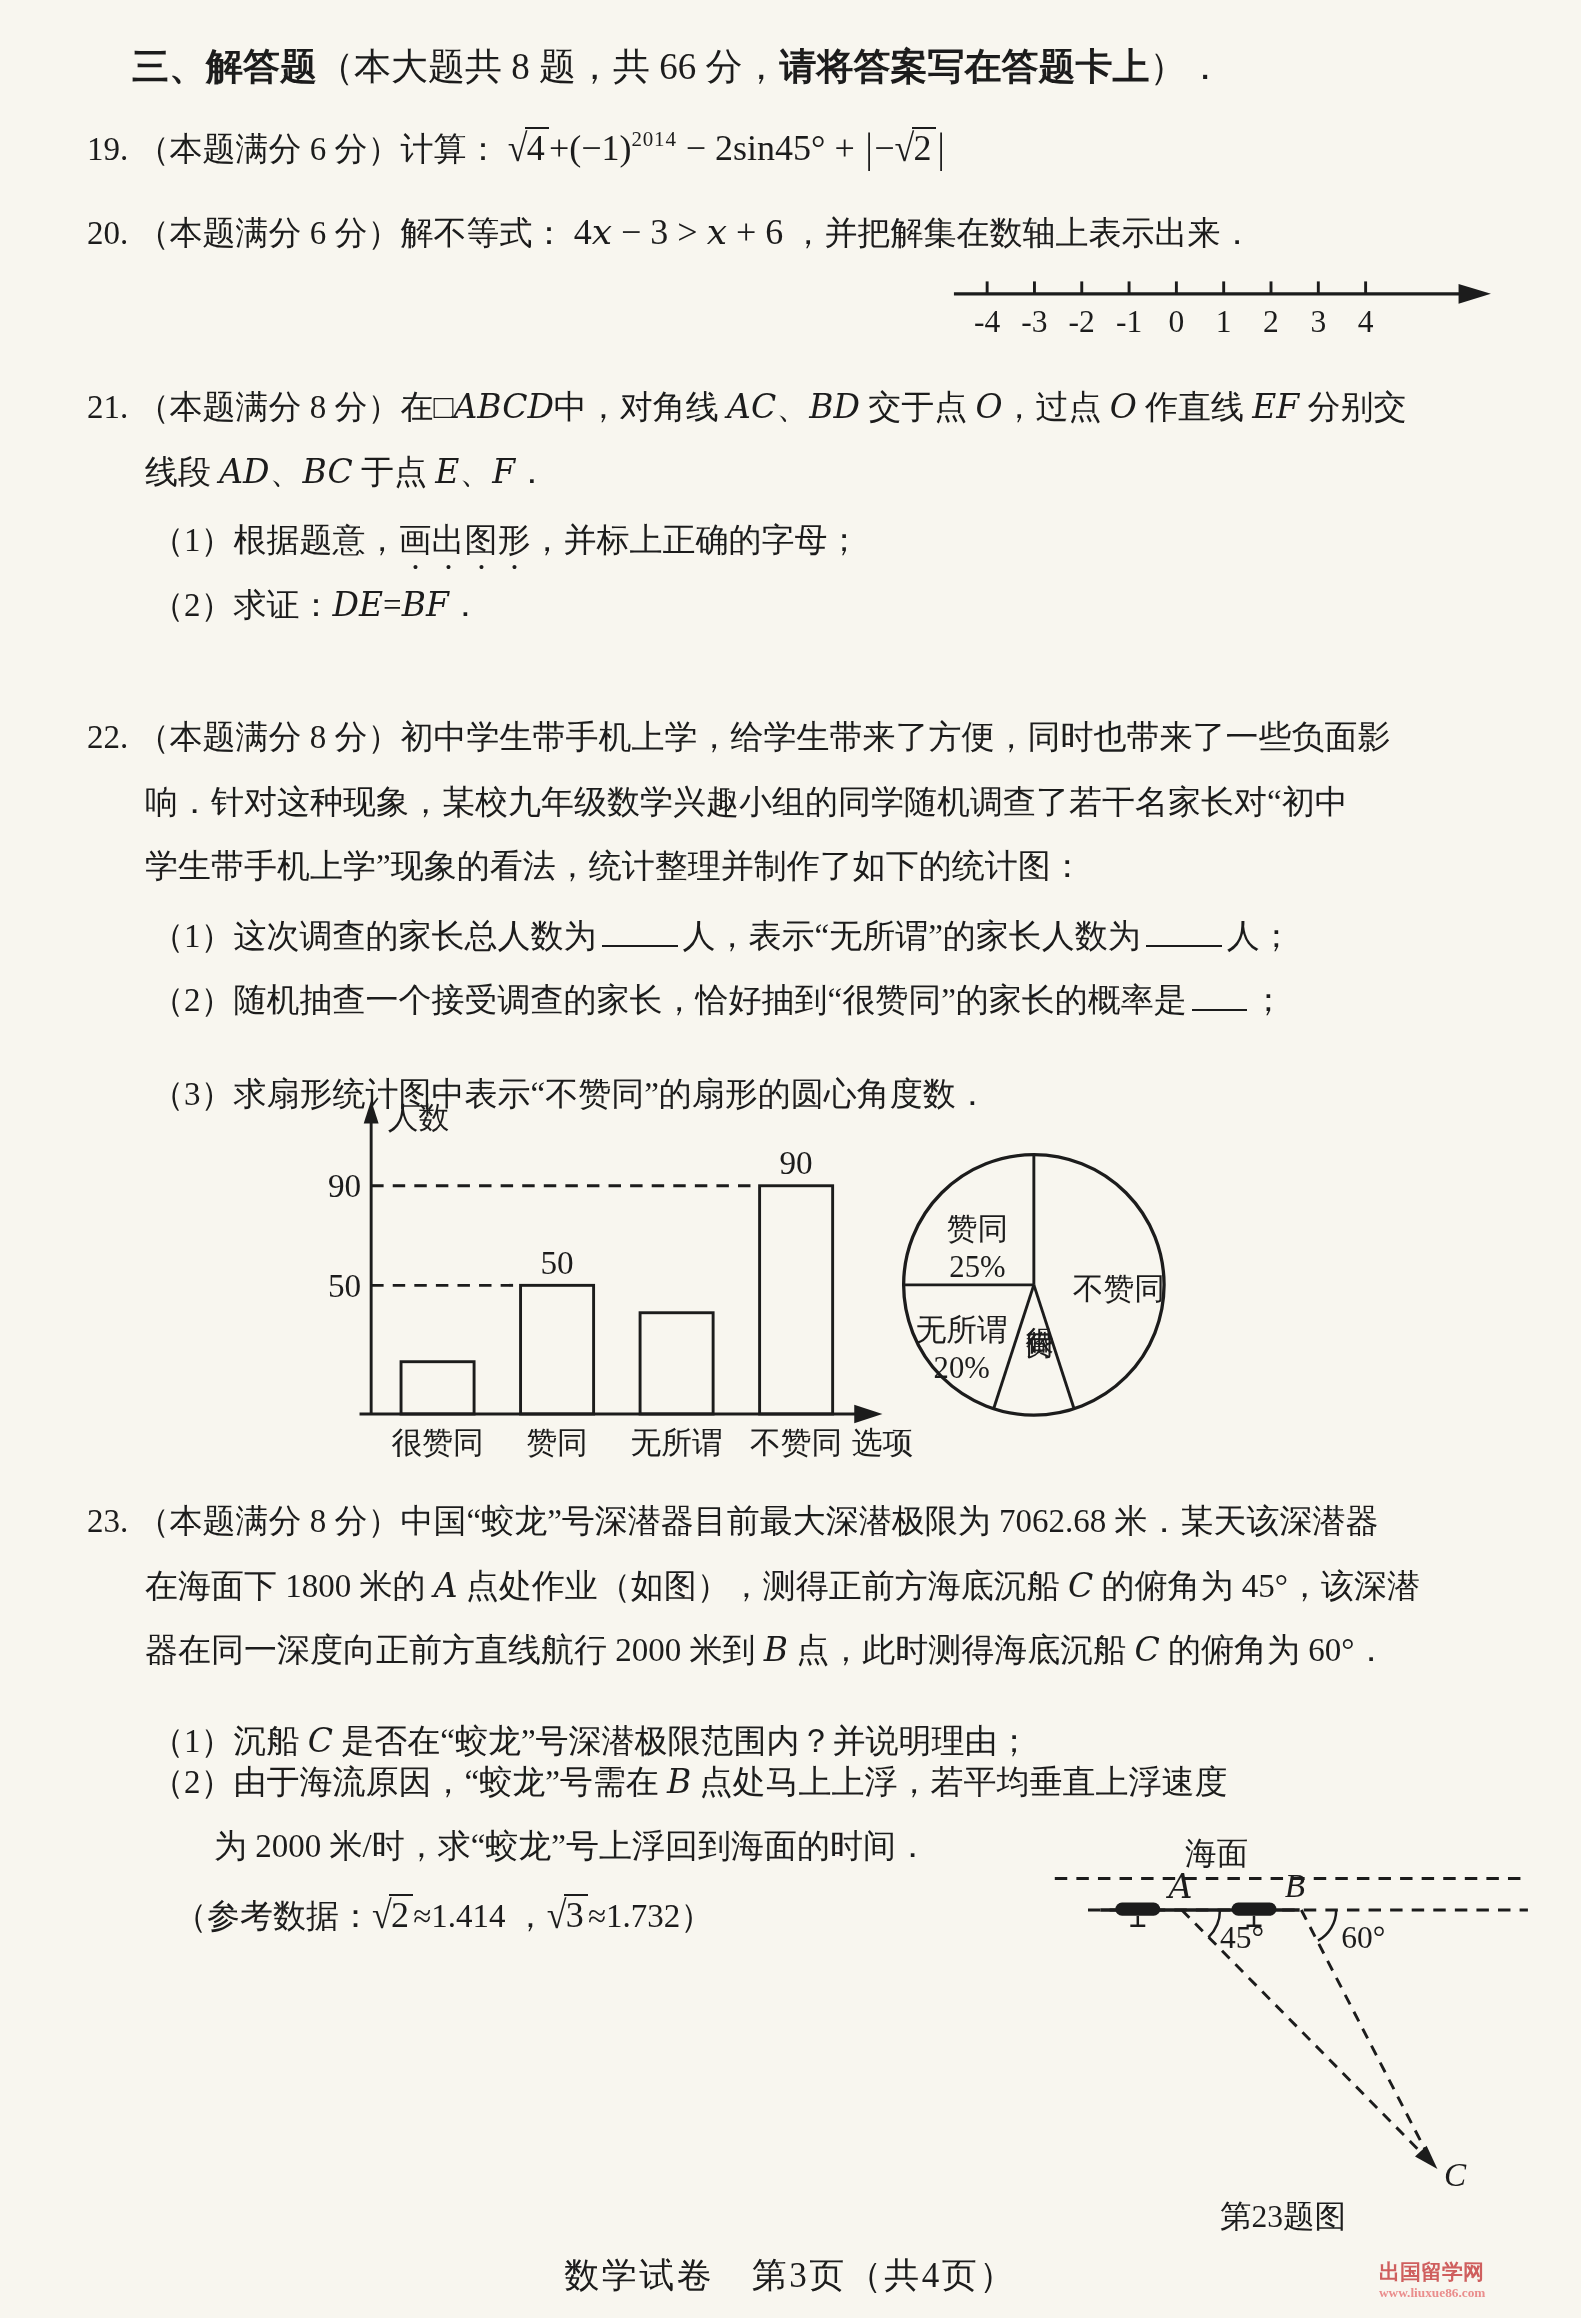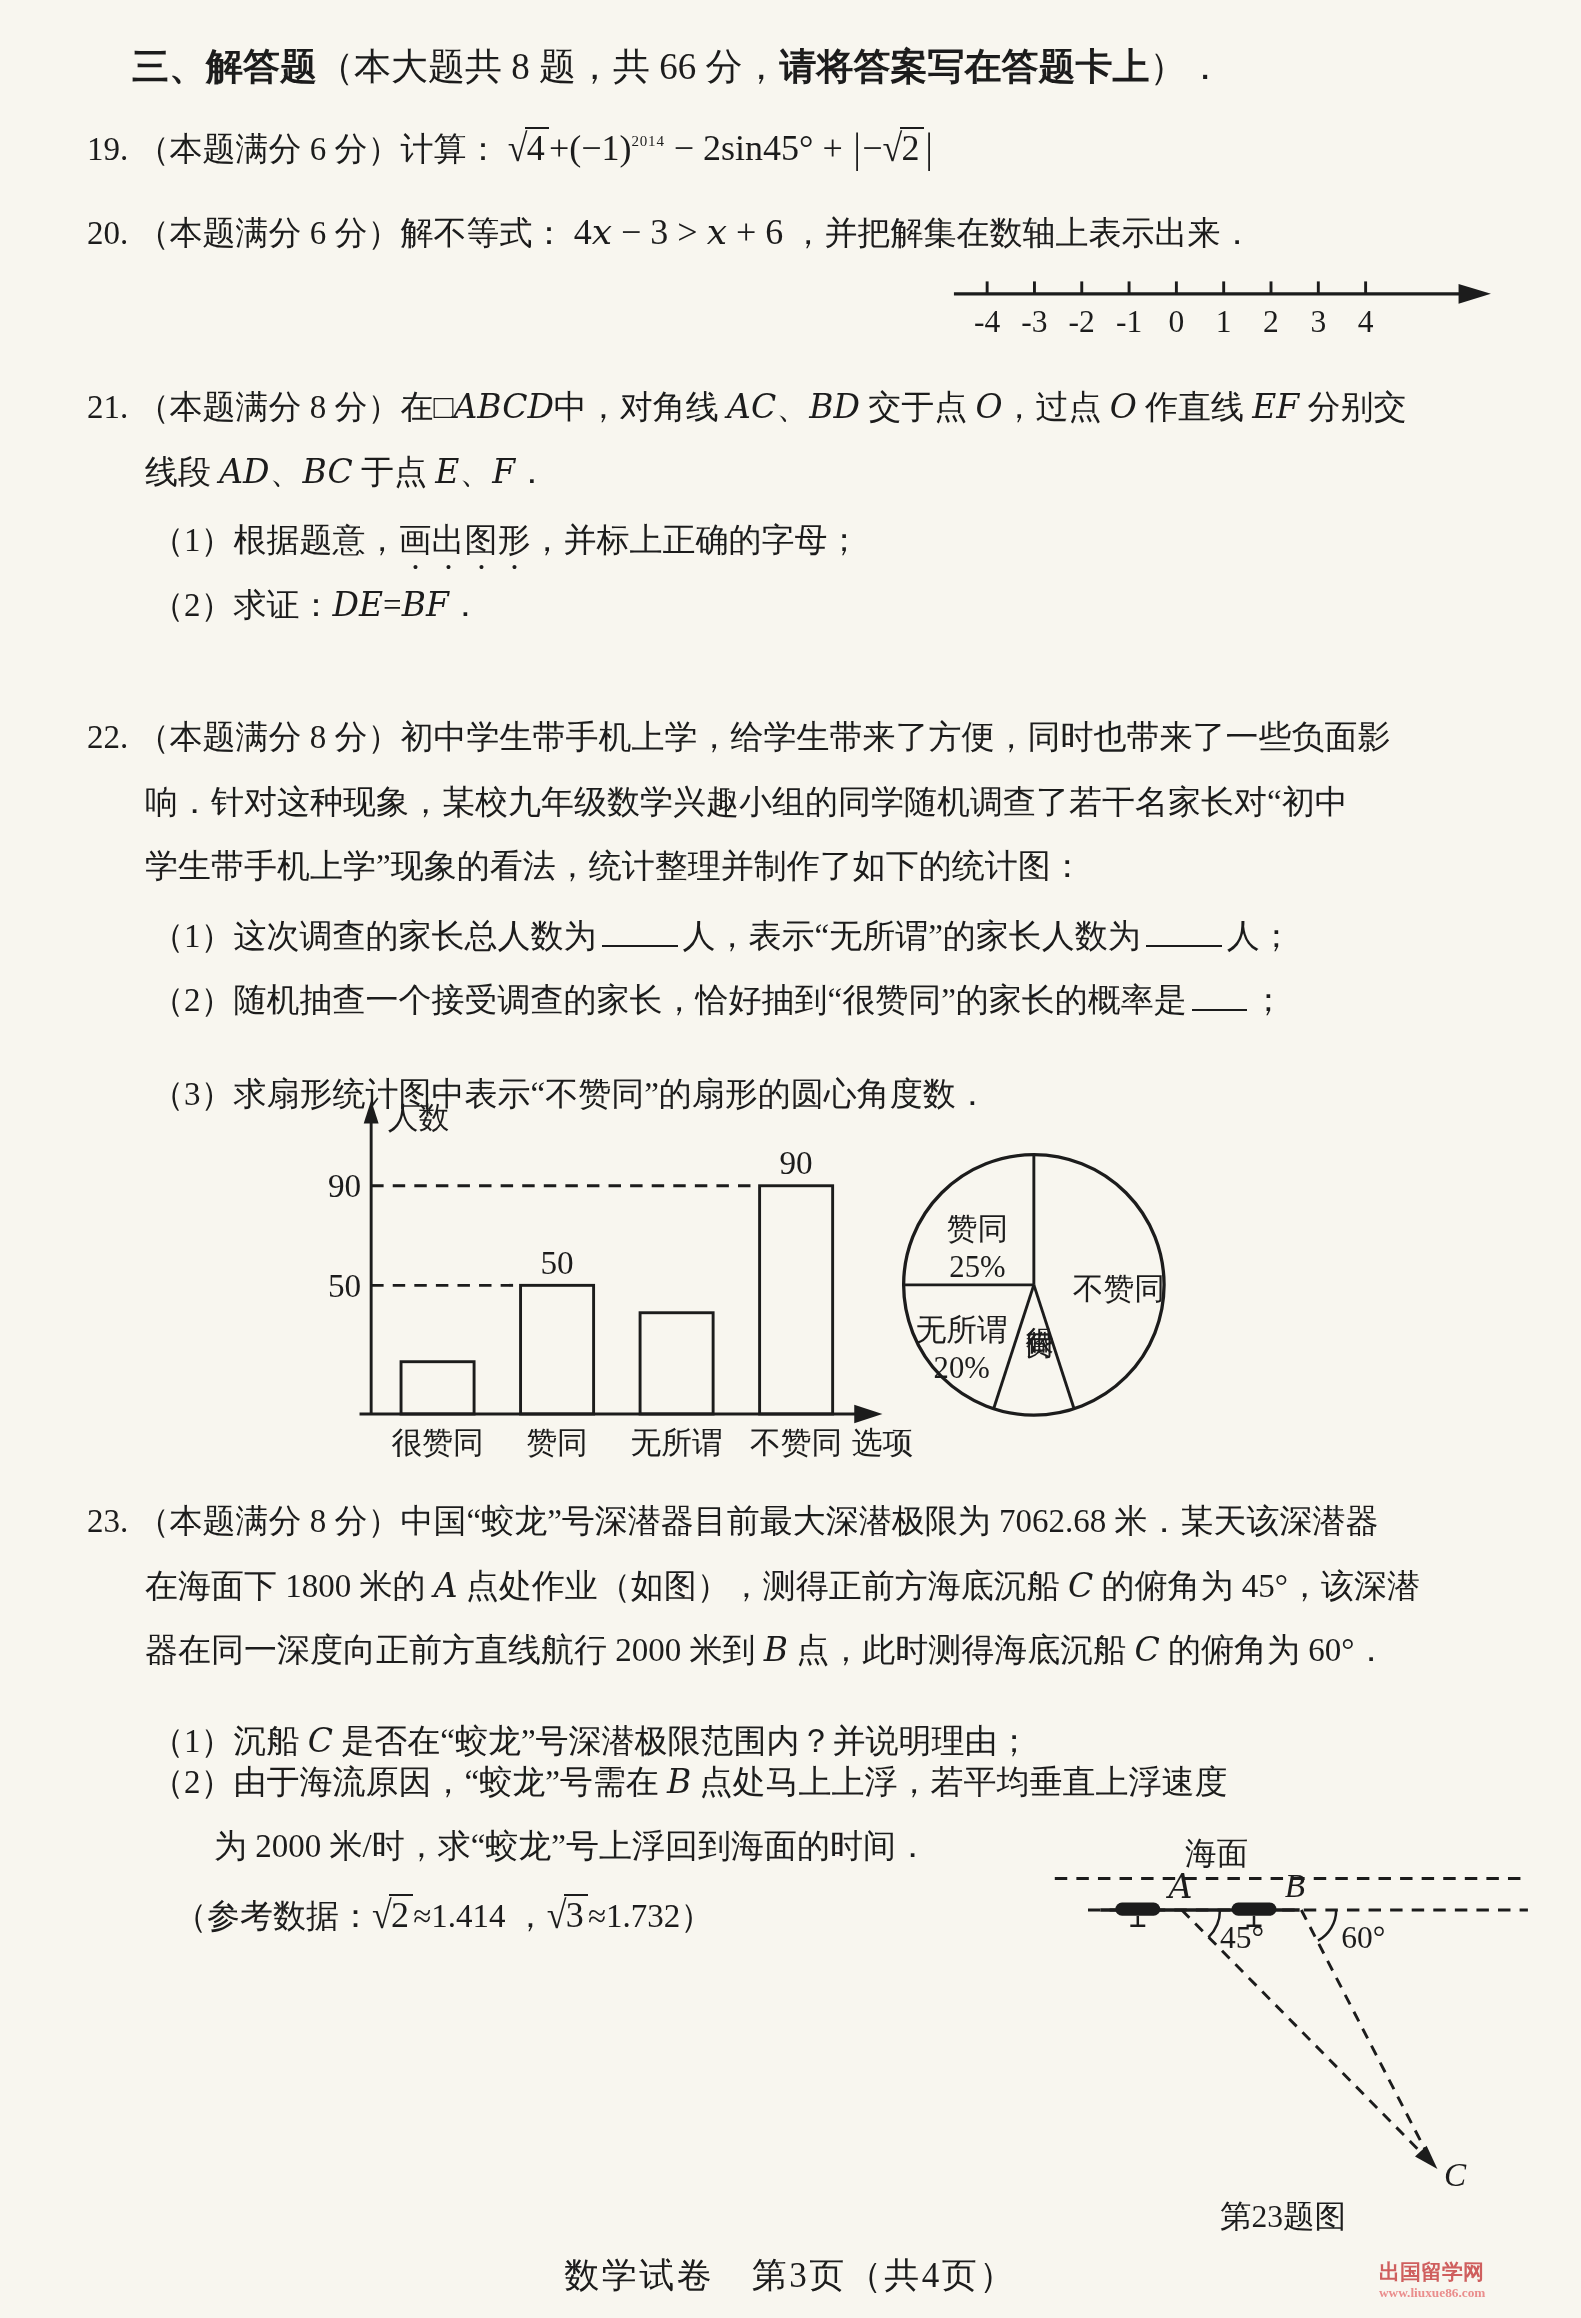--- a/index.html
+++ b/index.html
@@ -9,21 +9,21 @@
     font-family:"Liberation Serif","DejaVu Serif",serif;
     color:#1c1c1c;overflow:hidden;
   }
   .line{position:absolute;white-space:nowrap;font-size:33px;line-height:1.3;}
   .b{font-weight:bold;}
   .it{font-style:italic;font-family:"DejaVu Serif","Liberation Serif",serif;}
   .math{font-size:36px;}
   .sqrt{white-space:nowrap;}
   .rs{display:inline-block;transform:scaleY(1.08);margin-right:-2.5px;}
   .rv{display:inline-block;border-top:2.5px solid currentColor;padding:0.8px 4.2px 0 1.7px;line-height:1.05;}
-  .sup{display:inline-block;font-size:15px;transform:translateY(-14px);letter-spacing:0.8px;}
+  .sup{display:inline-block;font-size:21px;transform:translateY(-14px);letter-spacing:0.8px;}
   .vb{display:inline-block;transform:scaleY(1.15);padding:0 1.7px;}
   .blank{display:inline-block;width:76px;border-bottom:2.5px solid #1c1c1c;height:1.1em;margin:0 5px;vertical-align:baseline;}
   .blank.short{width:55px;}
   .emph{-webkit-text-emphasis:filled dot #1c1c1c;-webkit-text-emphasis-position:under right;
         text-emphasis:filled dot #1c1c1c;text-emphasis-position:under right;}
   svg{position:absolute;overflow:visible;}
   svg text{font-family:"Liberation Serif","DejaVu Serif",serif;fill:#1c1c1c;}
   .axis{stroke:#1c1c1c;stroke-width:3.5;fill:none;}
   .dash{stroke:#1c1c1c;stroke-width:3.5;fill:none;stroke-dasharray:15 11;}
   .bar{fill:none;stroke:#1c1c1c;stroke-width:3.5;}

